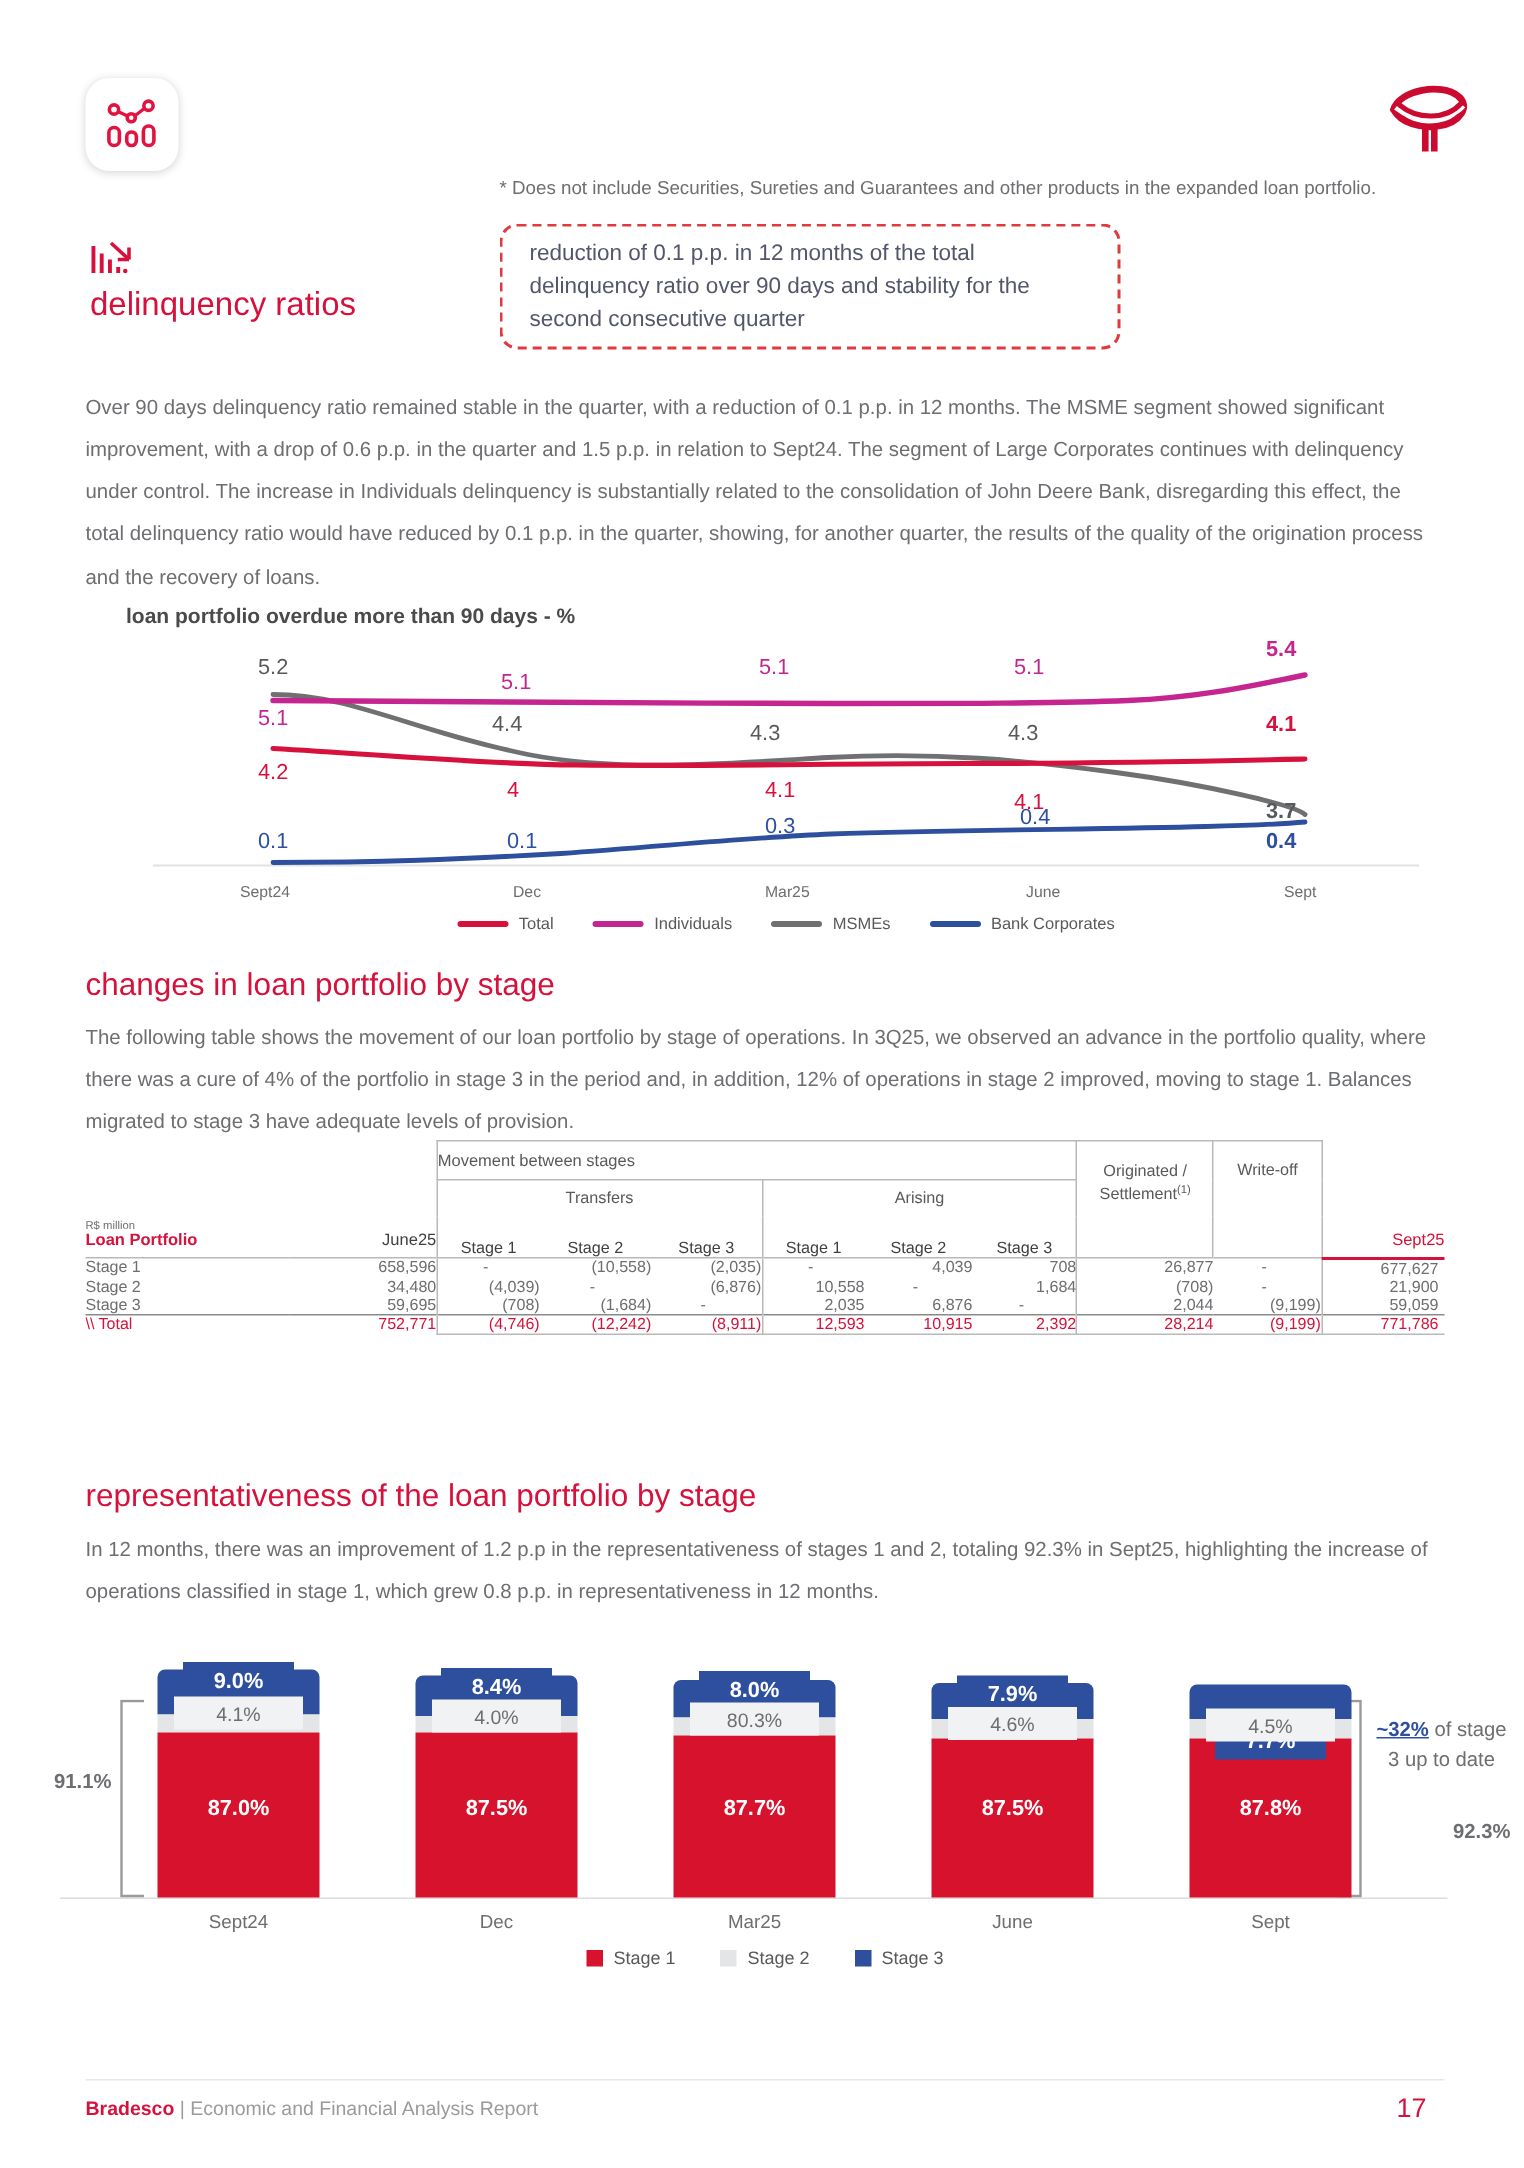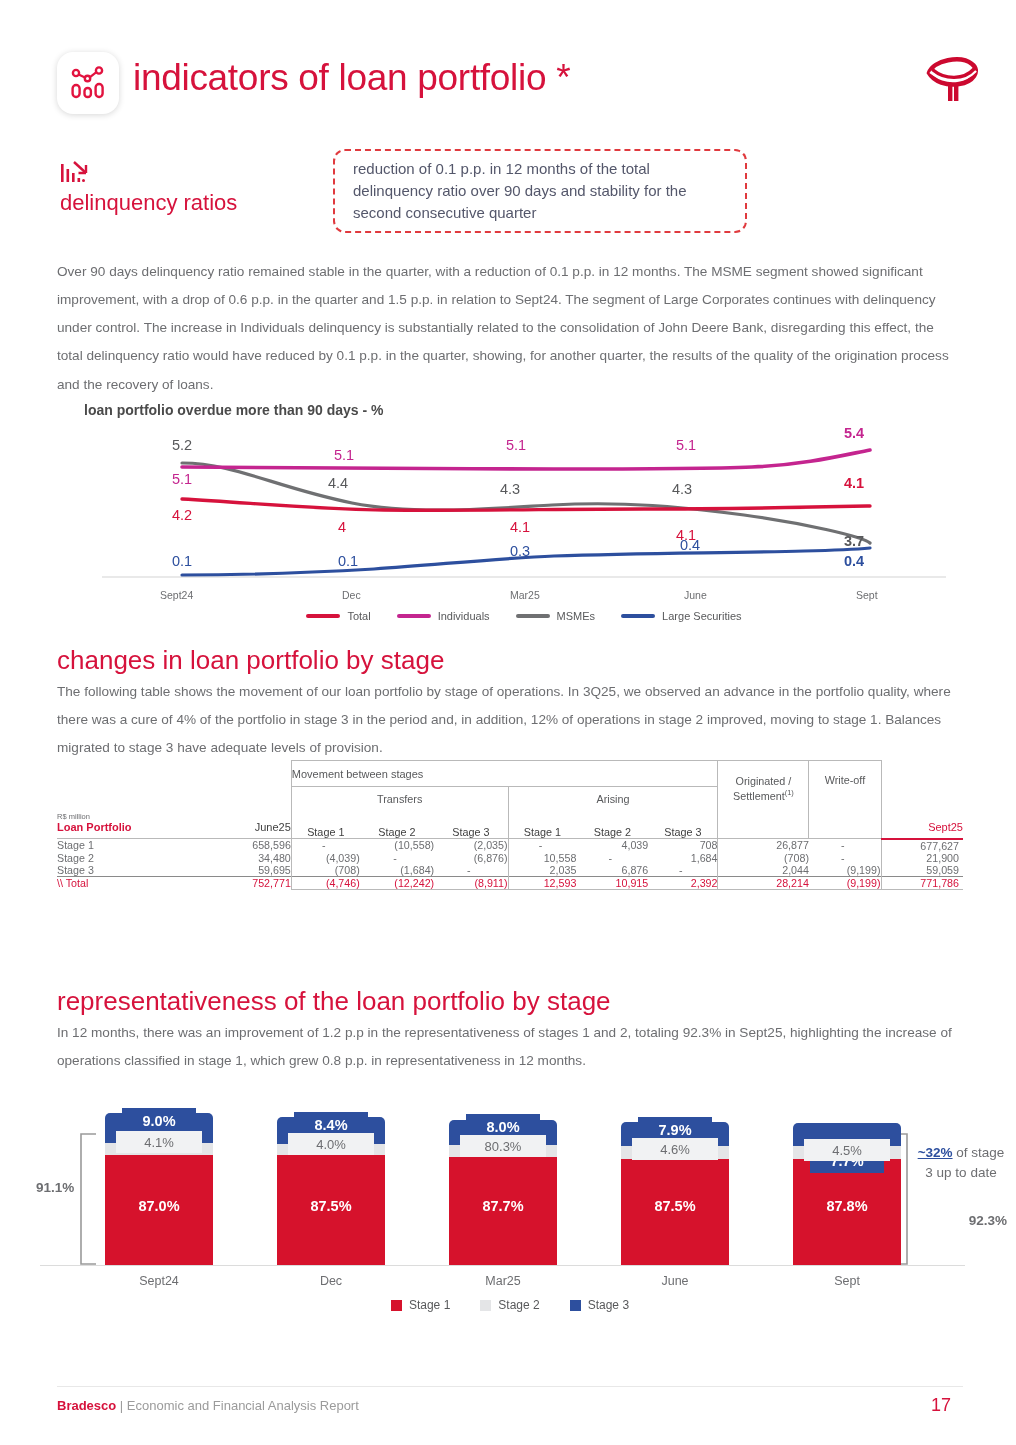--- a/index.html
+++ b/index.html
@@ -66,21 +66,21 @@
   .lc-legend {
     position:absolute; left:84px; top:610px; width:880px;
     display:flex; justify-content:center; align-items:center; gap:26px;
   }
   .lgd-item { display:flex; align-items:center; gap:7px; }
   .lgd-swatch { width:34px; height:4px; border-radius:2px; display:block; }
   .lgd-text { font-size:11px; color:#58595b; }
 
   
   .sec-h {
-    position:absolute; font-size:26px; color:#d6123c; font-weight:400; white-space:nowrap;
+    position:absolute; font-size:21px; color:#d6123c; font-weight:400; white-space:nowrap;
   }
   #sec-changes { left:57px; top:645px; }
   #sec-repr { left:57px; top:986px; }
   #para-table { left:57px; top:678px; width:906px; }
   #para-repr { left:57px; top:1019px; width:906px; }
 
   
   .tbl-wrap { position:absolute; left:57px; top:760px; width:906px; }
   table.stage-tbl { border-collapse:collapse; width:906px; font-size:10.7px; }
   table.stage-tbl td, table.stage-tbl th { padding:0; font-weight:normal; }
@@ -158,21 +158,21 @@
       <circle cx="19.5" cy="15.5" r="2.7" fill="none" stroke="#e2133f" stroke-width="2.4"></circle>
       <circle cx="31" cy="7.5" r="3.1" fill="none" stroke="#e2133f" stroke-width="2.4"></circle>
       <line x1="10.6" y1="11.4" x2="17" y2="14.4" stroke="#e2133f" stroke-width="2.2"></line>
       <line x1="22" y1="14.2" x2="28.4" y2="9.2" stroke="#e2133f" stroke-width="2.2"></line>
       <rect x="4.6" y="22" width="7" height="12" rx="3.4" fill="none" stroke="#e2133f" stroke-width="2.4"></rect>
       <rect x="16.5" y="25" width="6.4" height="9" rx="3.1" fill="none" stroke="#e2133f" stroke-width="2.4"></rect>
       <rect x="27.6" y="21" width="7" height="13" rx="3.4" fill="none" stroke="#e2133f" stroke-width="2.4"></rect>
     </svg>
   </div>
 
-  <div class="hdr-title">indicators of loan portfolio *</div>
+  <div class="hdr-note">* Does not include Securities, Sureties and Guarantees and other products in the expanded loan portfolio.</div>
 
   <svg class="brand-logo" viewBox="0 0 60 54">
     <path d="M6 18 C10 5, 38 0, 49 9 C58 16, 50 27, 36 29 C24 31, 11 27, 6 18 Z" fill="none" stroke="#cc092f" stroke-width="4.5" stroke-linecap="round"></path>
     <path d="M8 16 C20 26, 42 26, 52 15" fill="none" stroke="#ffffff" stroke-width="5"></path>
     <path d="M10 15 C22 25, 41 25, 51 14" fill="none" stroke="#cc092f" stroke-width="3.4" stroke-linecap="round"></path>
     <rect x="25" y="28" width="4.4" height="18" fill="#cc092f"></rect>
     <rect x="31" y="28" width="4.4" height="18" fill="#cc092f"></rect>
   </svg>
 </div>
 
@@ -247,21 +247,21 @@
   <span class="lgd-item">
     <span class="lgd-swatch" style="background:#c4258f;"></span>
     <span class="lgd-text">Individuals</span>
   </span>
   <span class="lgd-item">
     <span class="lgd-swatch" style="background:#6f7072;"></span>
     <span class="lgd-text">MSMEs</span>
   </span>
   <span class="lgd-item">
     <span class="lgd-swatch" style="background:#2d4f9e;"></span>
-    <span class="lgd-text">Large Securities</span>
+    <span class="lgd-text">Bank Corporates</span>
   </span>
 </div>
 
 <div class="sec-h" id="sec-changes">changes in loan portfolio by stage</div>
 <div class="para" id="para-table">The following table shows the movement of our loan portfolio by stage of operations. In 3Q25, we observed an advance in the portfolio quality, where there was a cure of 4% of the portfolio in stage 3 in the period and, in addition, 12% of operations in stage 2 improved, moving to stage 1. Balances migrated to stage 3 have adequate levels of provision.</div>
 
 <div class="tbl-wrap">
 <table class="stage-tbl">
   <colgroup>
     <col style="width:146px">

